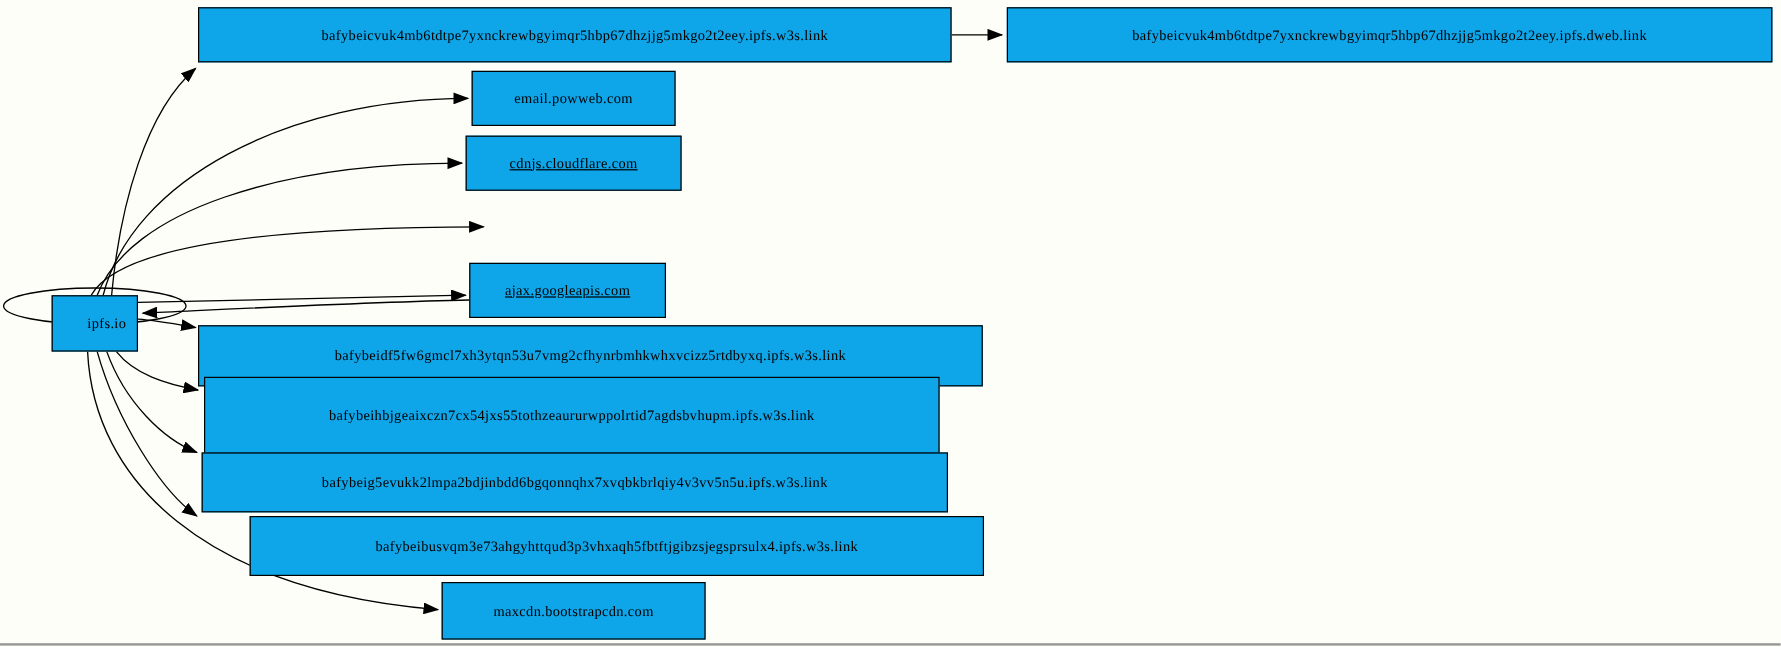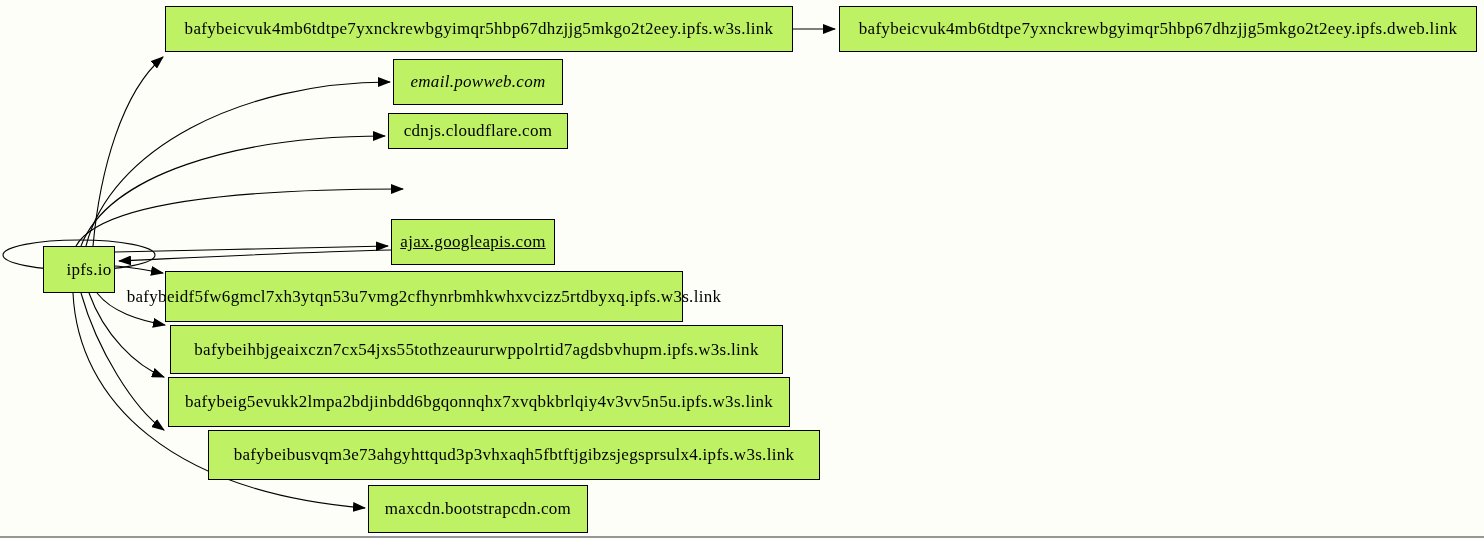--- a/index.html
+++ b/index.html
@@ -17,28 +17,28 @@
     height: 539px;
   }
   svg.edges {
     position: absolute;
     left: 0; top: 0;
     width: 1484px; height: 539px;
   }
   .node {
     position: absolute;
     box-sizing: border-box;
-    background: #bef264;
+    background: #0ea5e9;
     border: 1px solid #000;
     color: #000;
     display: flex;
     align-items: center;
     justify-content: center;
     white-space: nowrap;
-    font-size: 17px;
+    font-size: 12px;
     letter-spacing: 0.3px;
   }
   .bottom-rule {
     position: absolute;
     left: 0;
     top: 536px;
     width: 1484px;
     height: 2px;
     background: #979797;
   }
@@ -81,30 +81,30 @@
 
     <path d="M 73 293 C 78 400 170 492 365 508" fill="none" stroke="#000" stroke-width="1.1" marker-end="url(#arrow)"></path>
   </svg>
 
   <div class="node" style="left:43px;  top:246px; width:72px;  height:47px;padding-left:20px;">ipfs.io</div>
 
   <div class="node" style="left:165px; top:6px;   width:628px; height:46px;">bafybeicvuk4mb6tdtpe7yxnckrewbgyimqr5hbp67dhzjjg5mkgo2t2eey.ipfs.w3s.link</div>
 
   <div class="node" style="left:839px; top:6px;   width:638px; height:46px;">bafybeicvuk4mb6tdtpe7yxnckrewbgyimqr5hbp67dhzjjg5mkgo2t2eey.ipfs.dweb.link</div>
 
-  <div class="node" style="left:393px; top:59px;  width:170px; height:46px;font-style:italic;">email.powweb.com</div>
+  <div class="node" style="left:393px; top:59px;  width:170px; height:46px;">email.powweb.com</div>
 
-  <div class="node" style="left:388px; top:113px; width:180px; height:36px;">cdnjs.cloudflare.com</div>
+  <div class="node" style="left:388px; top:113px; width:180px; height:46px;text-decoration:underline;">cdnjs.cloudflare.com</div>
 
 
   <div class="node" style="left:391px; top:219px; width:164px; height:46px;text-decoration:underline;">ajax.googleapis.com</div>
 
-  <div class="node" style="left:165px; top:271px; width:518px; height:51px;">bafybeidf5fw6gmcl7xh3ytqn53u7vmg2cfhynrbmhkwhxvcizz5rtdbyxq.ipfs.w3s.link</div>
+  <div class="node" style="left:165px; top:271px; width:654px; height:51px;">bafybeidf5fw6gmcl7xh3ytqn53u7vmg2cfhynrbmhkwhxvcizz5rtdbyxq.ipfs.w3s.link</div>
 
-  <div class="node" style="left:170px; top:325px; width:613px; height:49px;">bafybeihbjgeaixczn7cx54jxs55tothzeaururwppolrtid7agdsbvhupm.ipfs.w3s.link</div>
+  <div class="node" style="left:170px; top:314px; width:613px; height:64px;">bafybeihbjgeaixczn7cx54jxs55tothzeaururwppolrtid7agdsbvhupm.ipfs.w3s.link</div>
 
   <div class="node" style="left:168px; top:377px; width:622px; height:50px;">bafybeig5evukk2lmpa2bdjinbdd6bgqonnqhx7xvqbkbrlqiy4v3vv5n5u.ipfs.w3s.link</div>
 
   <div class="node" style="left:168px; top:430px; width:612px; height:50px;margin-left:40px;">bafybeibusvqm3e73ahgyhttqud3p3vhxaqh5fbtftjgibzsjegsprsulx4.ipfs.w3s.link</div>
 
   <div class="node" style="left:368px; top:485px; width:220px; height:48px;">maxcdn.bootstrapcdn.com</div>
 
   <div class="bottom-rule"></div>
 </div>
 

